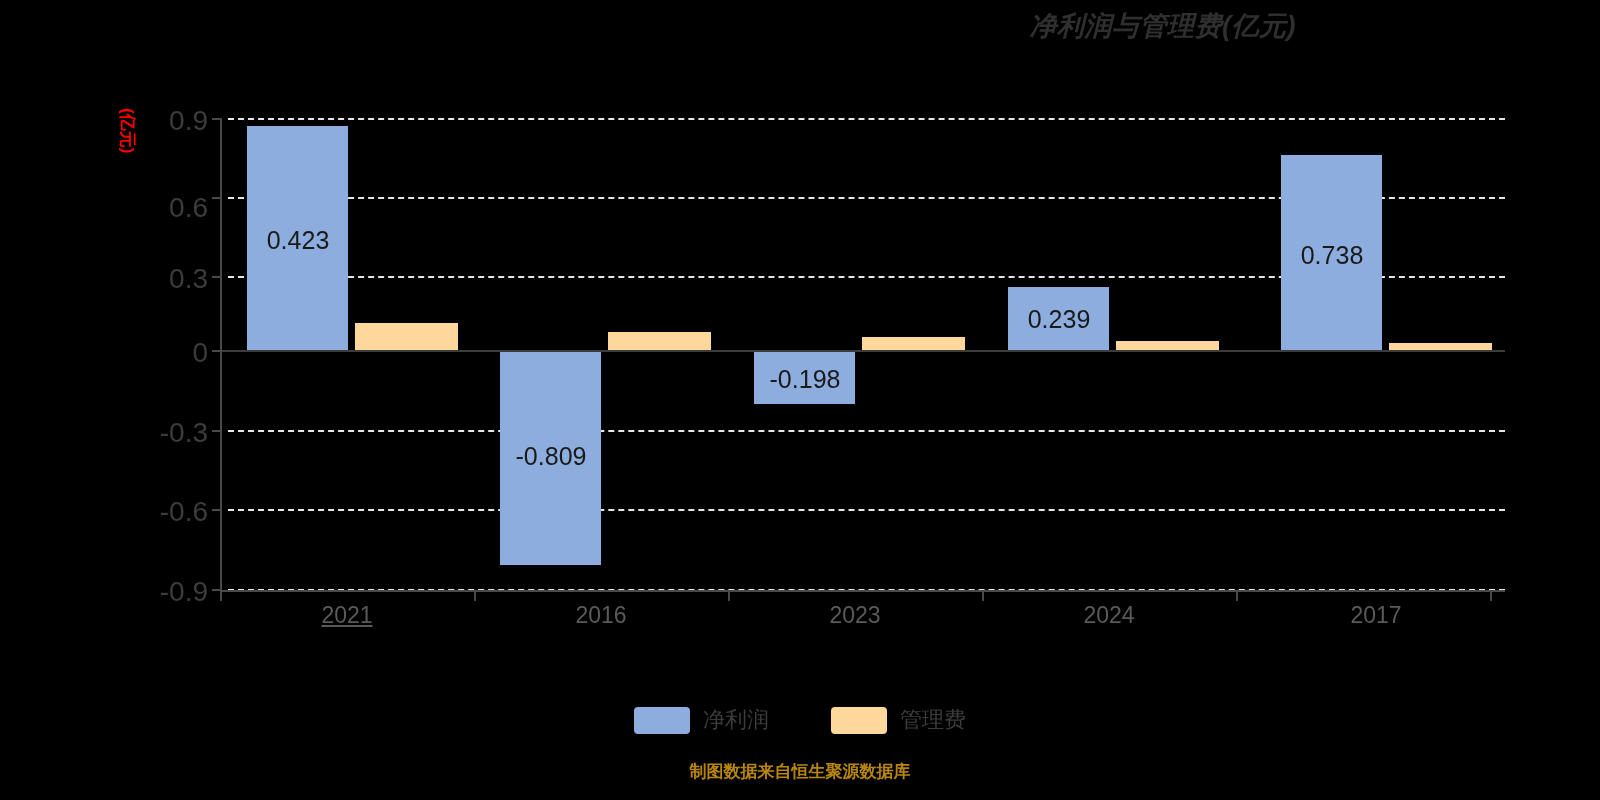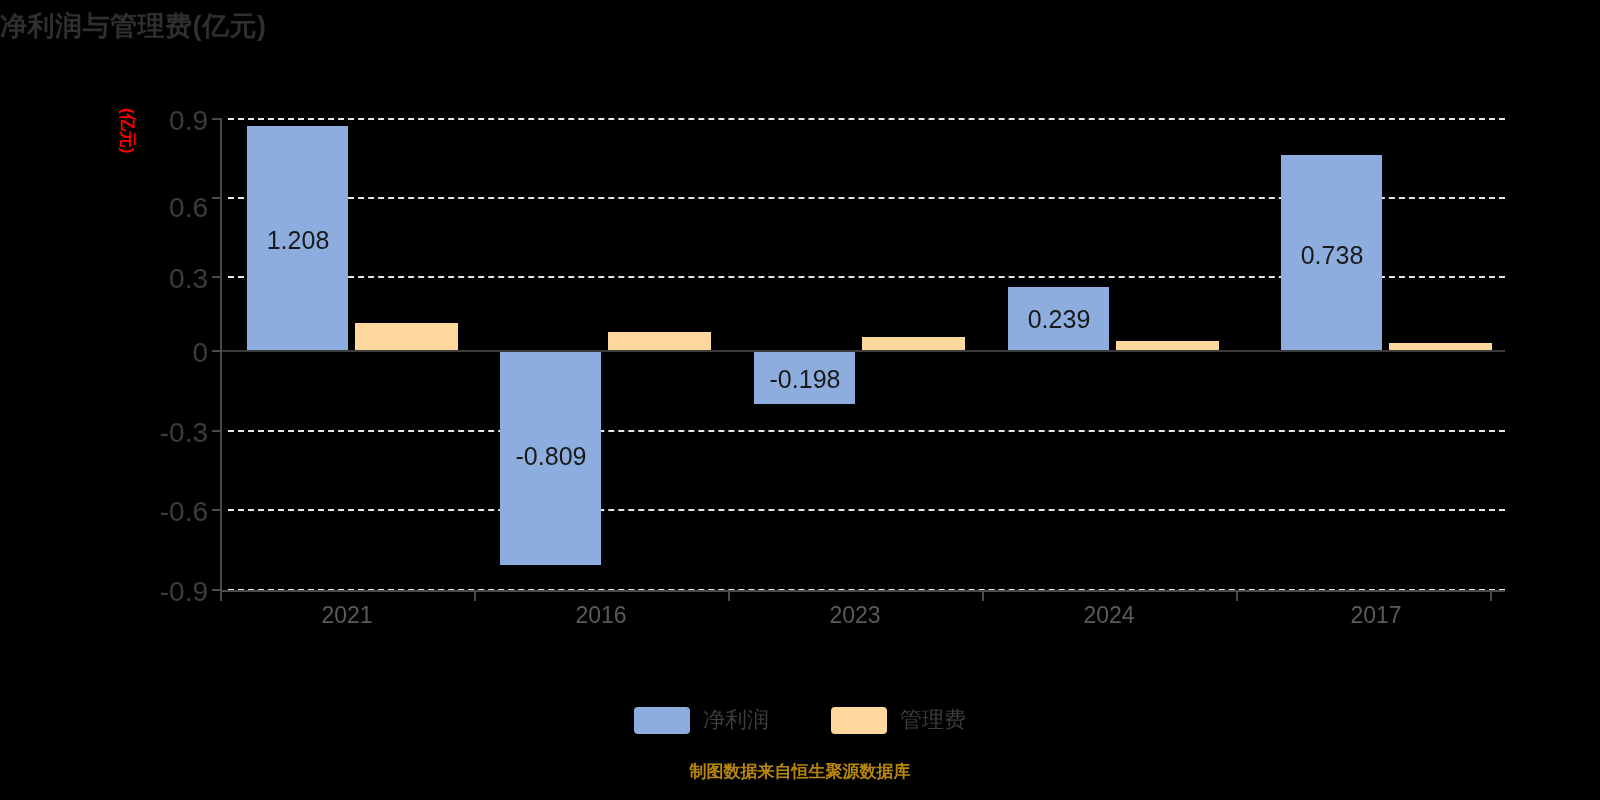--- a/index.html
+++ b/index.html
@@ -14,26 +14,27 @@
     overflow: hidden;
     position: relative;
   }
 
   
   .chart-title {
     position: absolute;
     top: 8px;
     left: 0;
     width: 1296px;
-    text-align: left;
+    text-align: right;
     color: #2f2f2f;
     font-size: 27px;
     font-weight: bold;
     letter-spacing: 0.5px;
     white-space: nowrap;
+    font-style: italic;
   }
 
   .axis-line-y {
     position: absolute;
     left: 220px;
     top: 118px;
     width: 2px;
     height: 473px;
     background: #4a4a4a;
   }
@@ -201,21 +202,21 @@
 <div class="ytick-label" style="top:105px;">0.9</div>
 <div class="ytick-label" style="top:192px;">0.6</div>
 <div class="ytick-label" style="top:263px;">0.3</div>
 <div class="ytick-label" style="top:337px;">0</div>
 <div class="ytick-label" style="top:417px;">-0.3</div>
 <div class="ytick-label" style="top:496px;">-0.6</div>
 <div class="ytick-label" style="top:576px;">-0.9</div>
 
 <div class="bar bar-net" style="left:247px;  top:126px; width:101px; height:224px;"></div>
 <div class="bar bar-admin" style="left:355px;  top:323px; width:103px; height:27px;"></div>
-<div class="bar-label" style="left:238px; top:226px; width:120px;">1.208</div>
+<div class="bar-label" style="left:238px; top:226px; width:120px;">0.423</div>
 
 <div class="bar bar-net" style="left:500px;  top:352px; width:101px; height:213px;"></div>
 <div class="bar bar-admin" style="left:608px;  top:332px; width:103px; height:18px;"></div>
 <div class="bar-label" style="left:491px; top:442px; width:120px;">-0.809</div>
 
 <div class="bar bar-net" style="left:754px;  top:352px; width:101px; height:52px;"></div>
 <div class="bar bar-admin" style="left:862px;  top:337px; width:103px; height:13px;"></div>
 <div class="bar-label" style="left:745px; top:365px; width:120px;">-0.198</div>
 
 <div class="bar bar-net" style="left:1008px; top:287px; width:101px; height:63px;"></div>
@@ -226,21 +227,21 @@
 <div class="bar bar-admin" style="left:1389px; top:343px; width:103px; height:7px;"></div>
 <div class="bar-label" style="left:1272px; top:241px; width:120px;">0.738</div>
 
 <div class="xtick-mark" style="left:220px;"></div>
 <div class="xtick-mark" style="left:474px;"></div>
 <div class="xtick-mark" style="left:728px;"></div>
 <div class="xtick-mark" style="left:982px;"></div>
 <div class="xtick-mark" style="left:1236px;"></div>
 <div class="xtick-mark" style="left:1490px;"></div>
 
-<div class="xtick-label" style="left:287px;">2021</div>
+<div class="xtick-label" style="left:287px;text-decoration:underline;">2021</div>
 <div class="xtick-label" style="left:541px;">2016</div>
 <div class="xtick-label" style="left:795px;">2023</div>
 <div class="xtick-label" style="left:1049px;">2024</div>
 <div class="xtick-label" style="left:1316px;">2017</div>
 
 <div class="legend">
   <div class="legend-item">
     <span class="legend-swatch net"></span>
     <span class="legend-text">净利润</span>
   </div>

